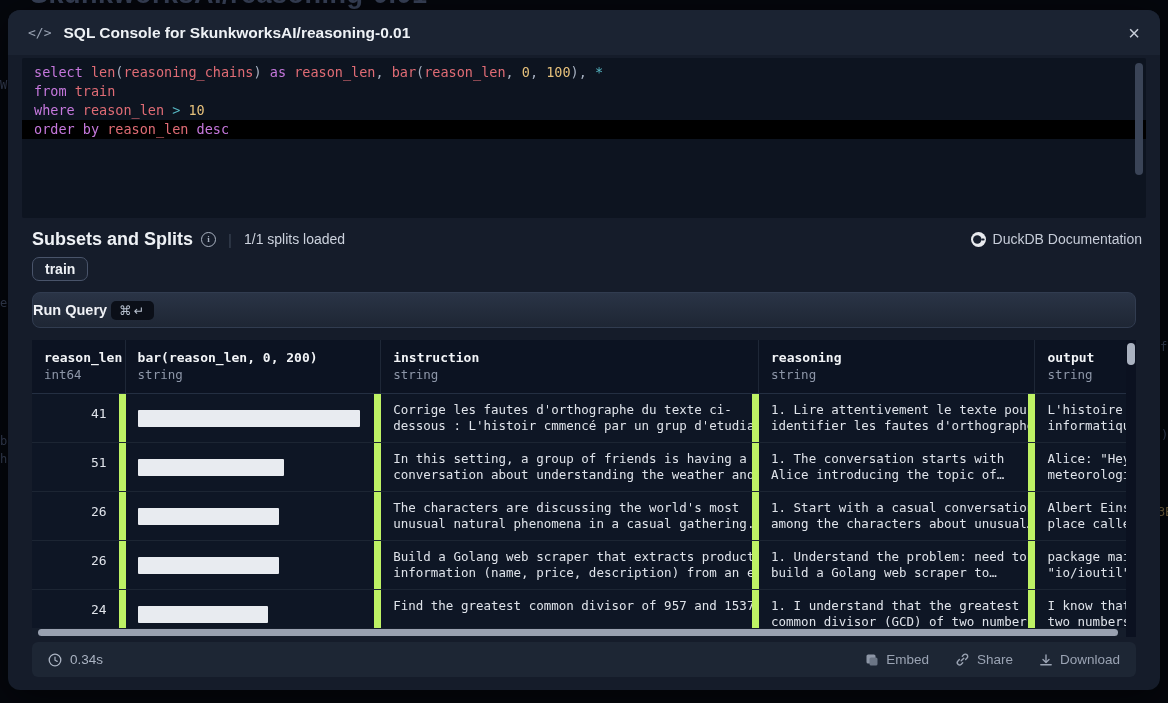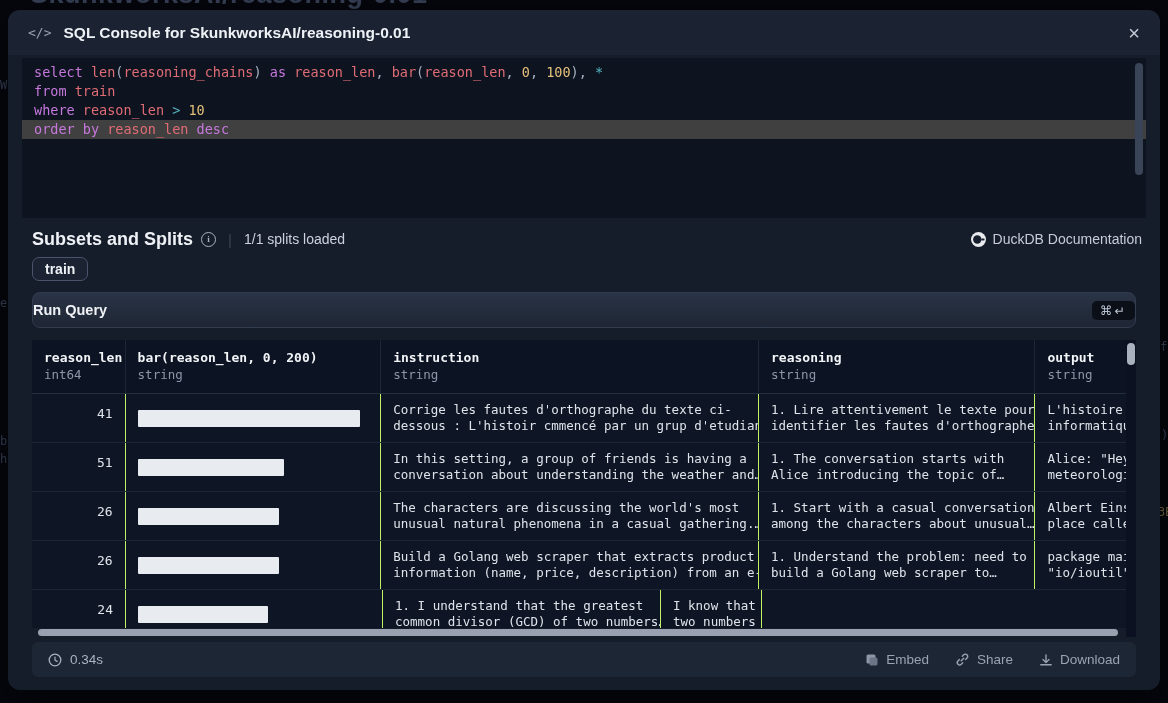--- a/index.html
+++ b/index.html
@@ -25,52 +25,52 @@
   .title-code-icon { font-family:"DejaVu Sans Mono",monospace; color:#98a1b1; font-size:13px; margin-right:12px; }
   .modal-title { font-size:15.5px; font-weight:bold; color:#eef1f5; flex:1; }
   .close-btn { color:#c7cdd8; font-size:20px; line-height:20px; cursor:pointer; }
   
   .editor {
     position:relative; margin:3px 14px 0 14px; height:160px; background:#0d1420;
     font-family:"DejaVu Sans Mono",monospace; font-size:13.5px; line-height:19px;
     padding-top:5px; border-radius:2px;
   }
   .code-line { padding:0 12px; white-space:pre; }
-  .code-line.active { background:#404040; }
+  .code-line.active { background:#000000; }
   .tk-kw{color:#c678dd} .tk-fn{color:#e06c75} .tk-num{color:#e5c07b} .tk-op{color:#56b6c2} .tk-pu{color:#a6b0c0}
   .editor-scrollbar { position:absolute; right:3px; top:5px; width:8px; height:112px; background:#3a4457; border-radius:4px; }
   
   .splits-row { display:flex; align-items:center; margin:10px 18px 0 24px; height:22px; }
   .splits-heading { font-size:18px; font-weight:bold; color:#eef1f5; }
   .info-icon { display:inline-flex; align-items:center; justify-content:center; width:15px; height:15px;
     border:1.2px solid #aab3c2; border-radius:50%; color:#aab3c2; font-size:9px; font-weight:bold;
     margin-left:8px; font-family:"Liberation Serif",serif; }
   .splits-sep { color:#3a4454; margin:0 12px; font-size:15px; }
   .splits-status { font-size:14px; color:#ccd2dd; }
   .doc-link { margin-left:auto; display:flex; align-items:center; gap:7px; font-size:14px; color:#c6ccd8; cursor:pointer; }
   
   .chips-row { margin:7px 24px 0 24px; }
   .chip { display:inline-block; border:1px solid #49546a; border-radius:7px; background:#1b2332;
     color:#eef1f5; font-size:14px; font-weight:bold; padding:3px 12px; cursor:pointer; }
   
   .run-btn {
     margin:11px 24px 0 24px; height:36px; border-radius:8px;
     background:linear-gradient(180deg,#2a3446,#1e2634); border:1px solid #313c50;
-    display:flex; align-items:center; justify-content:space-between; gap:12px; cursor:pointer;
+    display:flex; align-items:center; justify-content:flex-start; gap:4px; cursor:pointer;
   }
   .run-label { font-size:14.5px; font-weight:bold; color:#f0f2f6; }
   .kbd { background:#0b0f18; border-radius:5px; padding:2px 8px; color:#b7c0ce; font-size:12.5px; letter-spacing:2px; }
   
   .table-wrap { position:relative; margin:12px 24px 0 24px; height:297px; background:#0e1625; overflow:hidden; }
   .thead { display:flex; height:54px; background:#0c1322; border-bottom:1px solid #242f42; }
   .th { padding:10px 12px 0 12px; border-right:1px solid #1e2737; font-family:"DejaVu Sans Mono",monospace; overflow:hidden; }
   .th-name { font-size:13px; font-weight:bold; color:#f2f4f7; white-space:nowrap; }
   .th-type { font-size:12.5px; color:#8d96a8; margin-top:2px; }
   .tr { display:flex; height:49px; border-bottom:1px solid #1c2533; background:#0e1625; }
-  .td { padding:8px 12px 0 12px; border-right:1px solid #bef264; font-family:"DejaVu Sans Mono",monospace;
+  .td { padding:8px 12px 0 12px; border-right:7px solid #bef264; font-family:"DejaVu Sans Mono",monospace;
     font-size:12.5px; line-height:16px; color:#dfe3ea; white-space:pre; overflow:hidden; }
   .td.num { text-align:right; padding-top:12px; font-size:13px; }
   .bar { height:17px; background:#e8ebf0; border-radius:1px; margin-top:8px; }
   .v-scrollbar { position:absolute; right:0; top:0; bottom:0; width:10px; background:#0b1120; }
   .v-thumb { position:absolute; right:1px; top:3px; width:8px; height:22px; background:#aab2c0; border-radius:4px; }
   .h-scrollbar { position:absolute; left:0; right:10px; bottom:0; height:9px; background:#151d2b; }
   .h-thumb { position:absolute; left:6px; top:1px; width:1080px; height:7px; background:#99a1b0; border-radius:4px; }
   
   .footer { margin:5px 24px 0 24px; height:35px; background:#1d2634; border-radius:6px;
     display:flex; align-items:center; padding:0 16px; }
@@ -193,20 +193,21 @@
           <div class="td" style="width: 380px;">Build a Golang web scraper that extracts product
 information (name, price, description) from an e-…</div>
           <div class="td" style="width: 278px;">1. Understand the problem: need to
 build a Golang web scraper to…</div>
           <div class="td" style="width: 101px;">package main 
 "io/ioutil" "</div>
         </div>
         <div class="tr">
           <div class="td num" style="width: 94px;">24</div>
           <div class="td" style="width: 257px;"><div class="bar" style="width: 130px;"></div></div>
+          <div class="td" style="width: 380px;">Find the greatest common divisor of 957 and 1537.</div>
           <div class="td" style="width: 278px;">1. I understand that the greatest
 common divisor (GCD) of two numbers…</div>
           <div class="td" style="width: 101px;">I know that t
 two numbers i</div>
         </div>
       </div>
     <div class="v-scrollbar">
         <div class="v-thumb"></div>
       </div>
     <div class="h-scrollbar">

